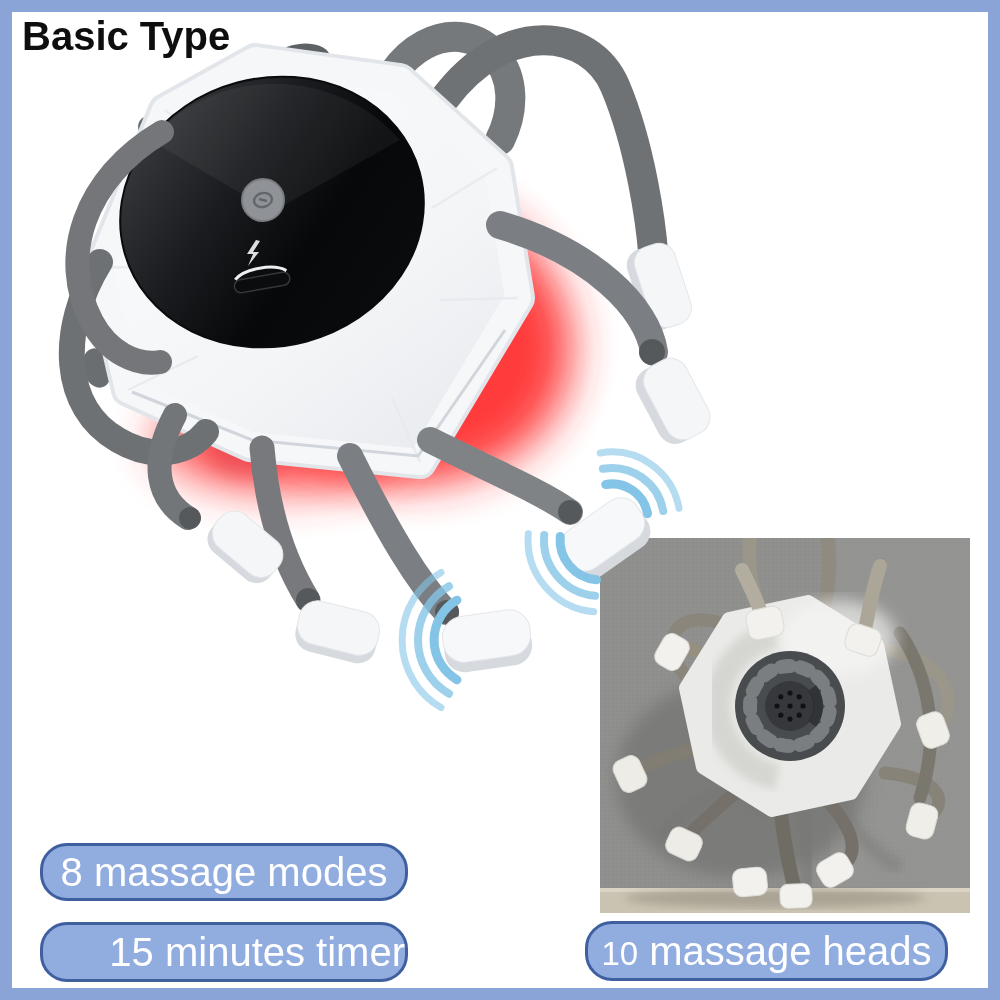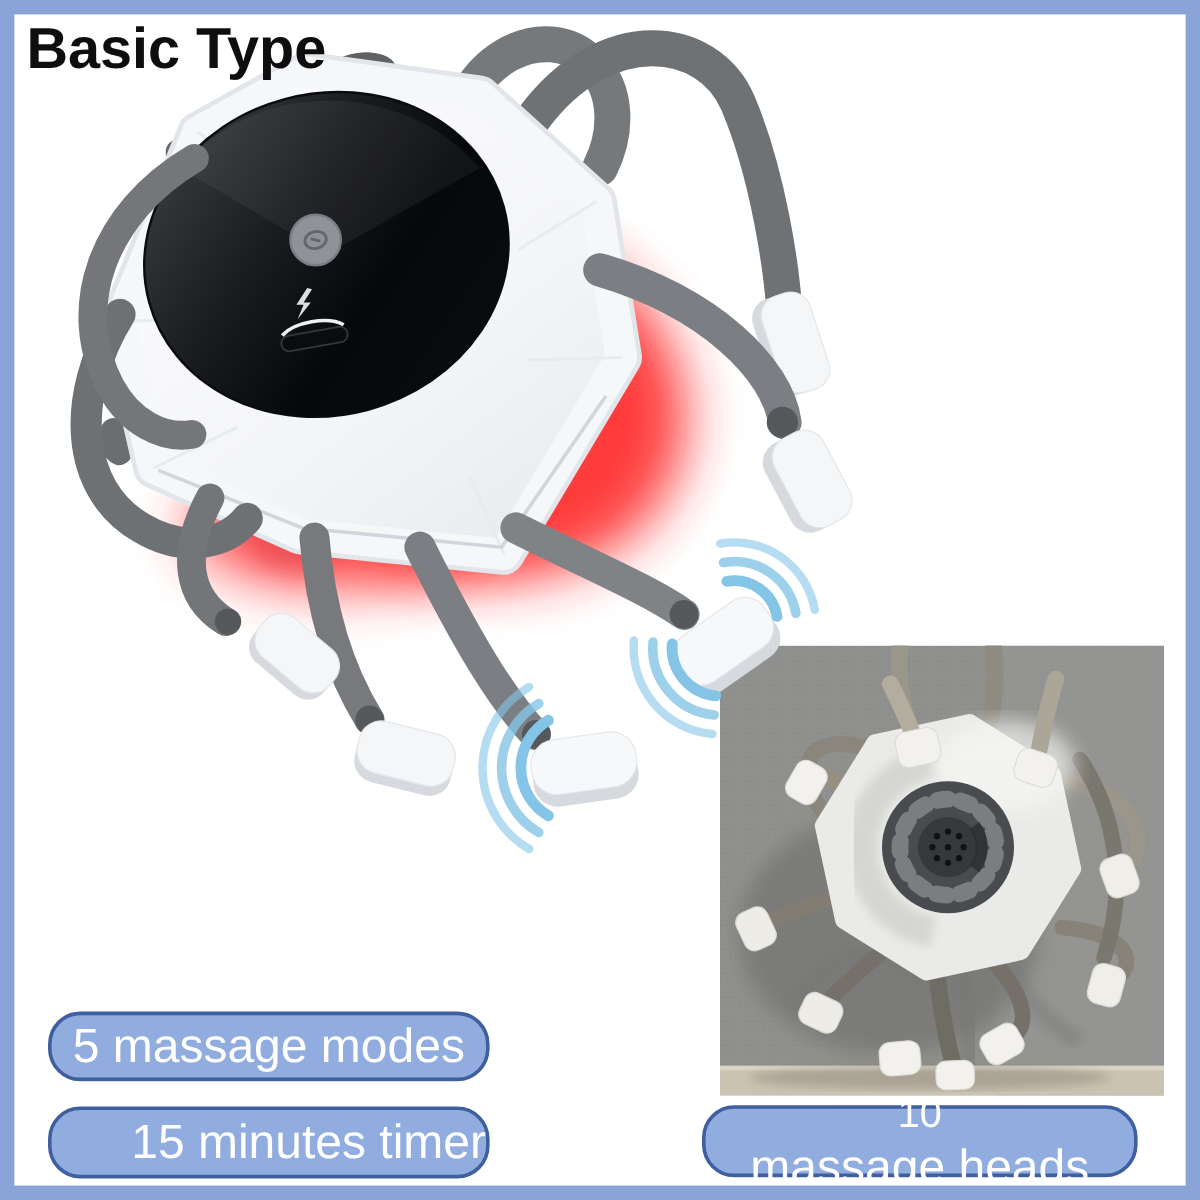--- a/index.html
+++ b/index.html
@@ -6,32 +6,32 @@
   #canvas{
     position:relative;width:1000px;height:1000px;overflow:hidden;
     background:#ffffff;font-family:"Liberation Sans","DejaVu Sans",sans-serif;
   }
   .frame{
     position:absolute;inset:0;border:12px solid #8BA4D8;
     pointer-events:none;z-index:10;
   }
   .title{
     position:absolute;left:22px;top:14px;z-index:5;
-    font-size:48px;font-weight:bold;color:#0e0e0e;letter-spacing:0px;
+    font-size:40px;font-weight:bold;color:#0e0e0e;letter-spacing:0px;
   }
   .main-art{position:absolute;left:0;top:0;z-index:2;}
   .inset{position:absolute;left:600px;top:538px;width:370px;height:375px;z-index:1;}
   .badge{
     position:absolute;z-index:3;display:flex;align-items:center;justify-content:center;
     background:#91ACDF;border:3px solid #3F5F9F;border-radius:27px;
     color:#ffffff;font-size:40px;line-height:1;box-sizing:border-box;
   }
   .badge-1{left:40px;top:843px;width:368px;height:58px;}
   .badge-2{left:40px;top:922px;width:368px;height:60px;justify-content:flex-end;}
-  .badge-3{left:585px;top:921px;width:363px;height:60px;gap:11px;flex-direction:column;}
+  .badge-3{left:585px;top:921px;width:363px;height:60px;gap:11px;}
   .badge-3 .num{font-size:33px;transform:translateY(2px);}
 </style>
 </head>
 <body>
 
 <div id="canvas">
 
   <svg class="inset" viewBox="0 0 370 375" aria-hidden="true">
     <defs>
       <filter id="ib8">
@@ -270,21 +270,21 @@
         <path d="M 457 679.8 A 46 46 0 0 1 457 600.2" stroke-width="9"></path>
         <path d="M 449 693.7 A 62 62 0 0 1 449 586.3" stroke-width="8" opacity="0.8"></path>
         <path d="M 441 707.5 A 78 78 0 0 1 441 572.5" stroke-width="7" opacity="0.6"></path>
       </g>
     </g>
   </svg>
 
   <div class="title">Basic Type</div>
 
   <div class="badge badge-1">
-    <span>5 massage modes</span>
+    <span>8 massage modes</span>
   </div>
   <div class="badge badge-2">
     <span>15 minutes timer</span>
   </div>
   <div class="badge badge-3">
     <span class="num">10</span>
     <span>massage heads</span>
   </div>
 
   <div class="frame"></div>

